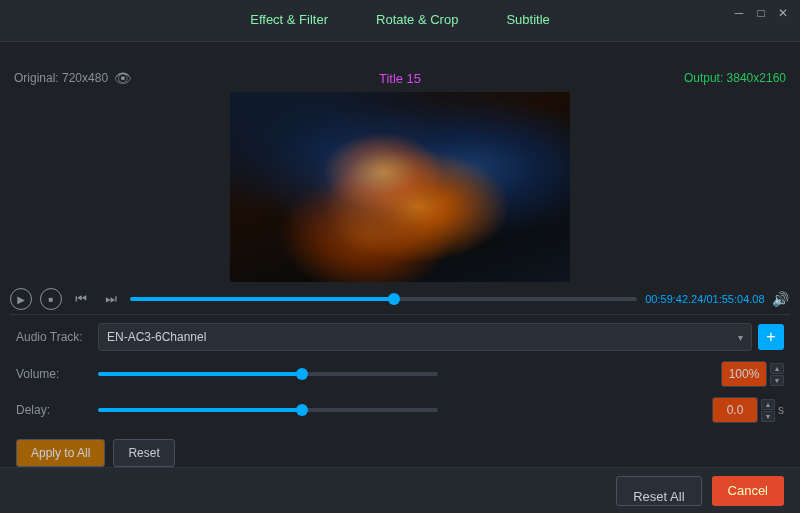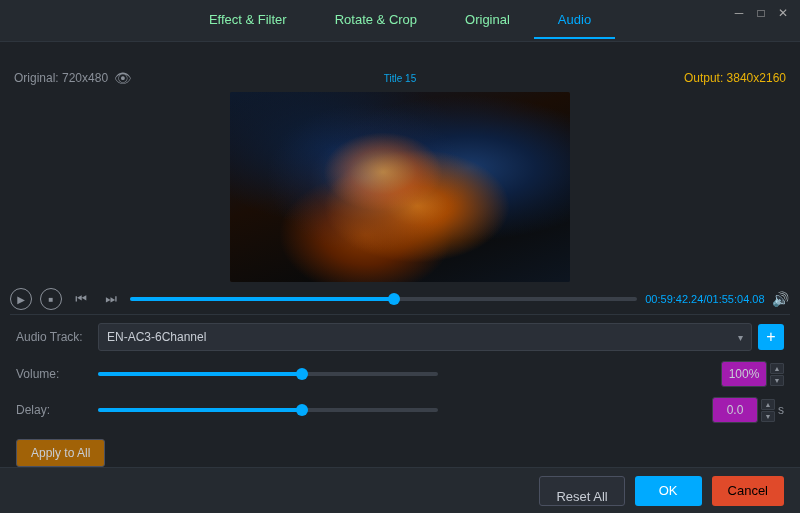--- a/index.html
+++ b/index.html
@@ -90,30 +90,30 @@
       align-items: center;
       gap: 6px;
     }
 
     .eye-icon {
       color: #8a9099;
       font-size: 14px;
     }
 
     .title-label {
-      font-size: 10px;
-      color: #0ea5e9;
+      font-size: 13px;
+      color: #d946ef;
       position: absolute;
       left: 50%;
       transform: translateX(-50%);
     }
 
     .output-label {
       font-size: 12px;
-      color: #eab308;
+      color: #22c55e;
     }
 
     
     .video-thumb {
       width: 340px;
       height: 190px;
       background: linear-gradient(135deg, #0a1520 0%, #1a2535 20%, #2a1810 40%, #3d2505 50%, #1a1a1a 70%, #0d1520 100%);
       position: relative;
       overflow: hidden;
       border-radius: 2px;
@@ -326,21 +326,21 @@
 
     .value-input-wrap {
       display: flex;
       align-items: center;
       gap: 3px;
       margin-left: auto;
     }
 
     .value-box {
       width: 46px; height: 26px;
-      background: #a21caf;
+      background: #c2410c;
       border: 1px solid #3a4049;
       color: #c8cdd5;
       font-size: 12px;
       text-align: center;
       border-radius: 3px;
       display: flex; align-items: center; justify-content: center;
     }
 
     .spinner-btns {
       display: flex;
@@ -428,21 +428,21 @@
       font-size: 13px;
       border-radius: 3px;
       cursor: pointer;
     }
 
     .btn-cancel {
       height: 30px;
       padding: 0 16px;
       background: #e04a2a;
       border: none;
-      color: #000000;
+      color: #fef9c3;
       font-size: 13px;
       border-radius: 3px;
       cursor: pointer;
     }
 
     
     .divider {
       height: 1px;
       background: #2e353d;
       margin: 0 10px;
@@ -453,22 +453,21 @@
 
 <div class="title-bar">
   <div class="title-bar-btn">─</div>
   <div class="title-bar-btn">□</div>
   <div class="title-bar-btn">✕</div>
 </div>
 
 <div class="tab-bar">
   <div class="tab">Effect &amp; Filter</div>
   <div class="tab">Rotate &amp; Crop</div>
-  <div class="tab">Original</div>
-  <div class="tab active">Audio</div>
+  <div class="tab">Subtitle</div>
 </div>
 
 <div class="main">
   <div class="preview-area">
 
     <div class="preview-info-bar">
       <div class="preview-label">
         <span>Original: 720x480</span>
         <span class="eye-icon">👁</span>
       </div>
@@ -541,21 +540,21 @@
           <div class="spinner-btn">▼</div>
         </div>
         <div class="unit-label">s</div>
       </div>
     </div>
 
   </div>
 
   <div class="action-row">
     <button class="btn-apply-all">Apply to All</button>
+    <button class="btn-reset">Reset</button>
   </div>
 
 </div>
 
 <div class="footer">
   <button class="btn-reset-all">Reset All</button>
-  <button class="btn-ok">OK</button>
   <button class="btn-cancel">Cancel</button>
 </div>
 
 </body></html>

